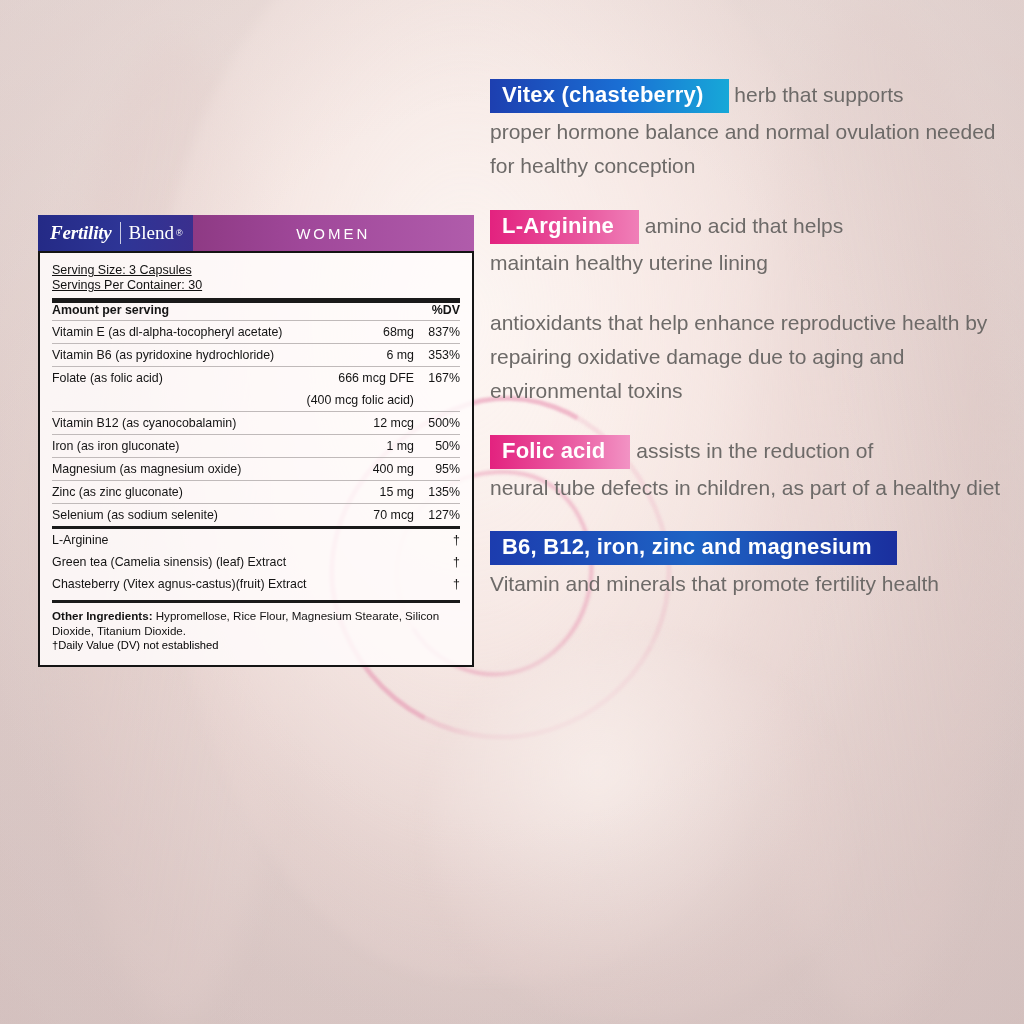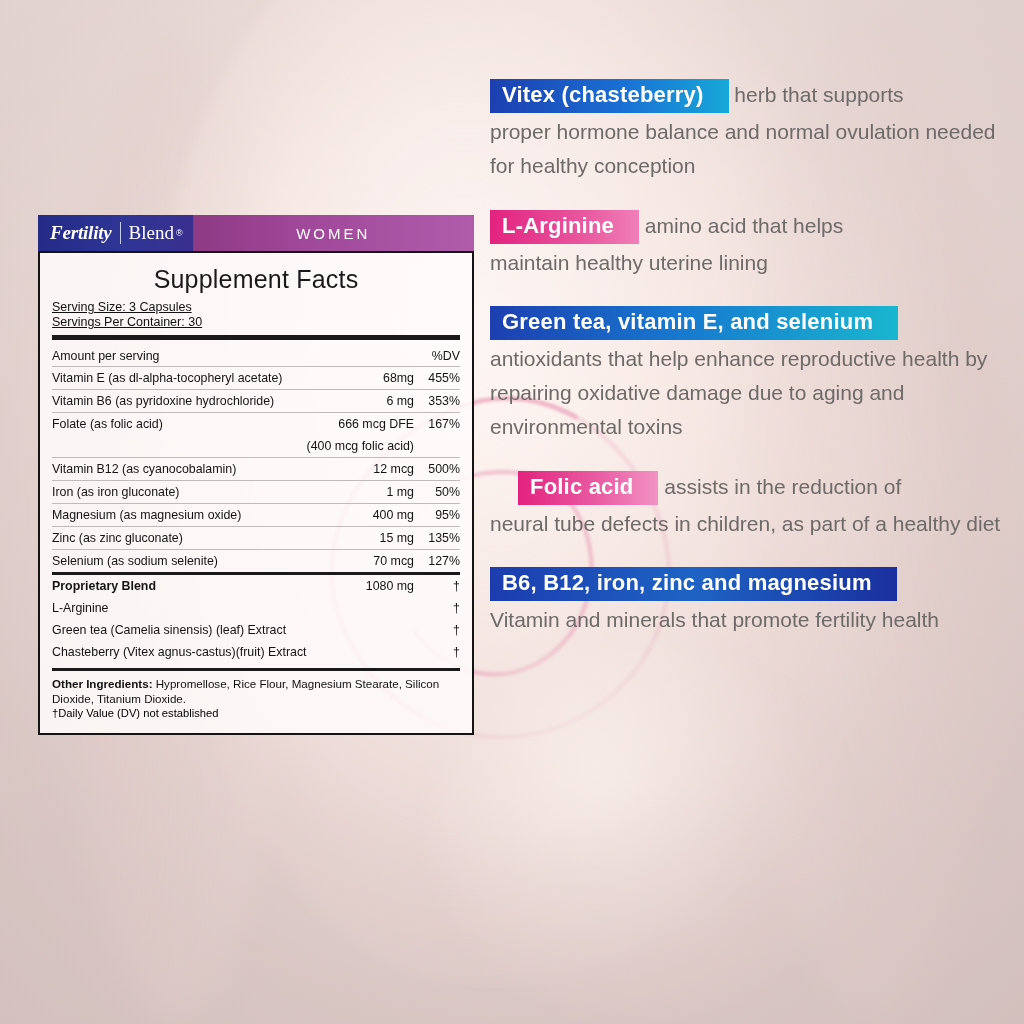--- a/index.html
+++ b/index.html
@@ -200,22 +200,22 @@
     width: 100%;
     border-collapse: collapse;
     font-size: 12.4px;
     color: #141414;
   }
   table.nutrients td {
     padding: 4px 0 4px 0;
     vertical-align: top;
   }
   table.nutrients tr.hdr td {
-    font-weight: normal;
-    padding: 9px 0 3px 0;
+    font-weight: bold;
+    padding: 0 0 3px 0;
   }
   td.nut-name { text-align: left; padding-left: 2px; }
   td.nut-amt  { text-align: right; padding-right: 12px; white-space: nowrap; }
   td.nut-dv   { text-align: right; width: 46px; white-space: nowrap; padding-right: 2px;}
   tr.bordered td { border-bottom: 1px solid #c0baba; }
   td.sub-indent { padding-left: 20px; }
   td.sub-indent2 { padding-left: 20px; }
   .blend-name { font-weight: bold; }
   .footer-block {
     font-size: 11.6px;
@@ -244,21 +244,21 @@
     font-weight: bold;
     padding: 3px 25px 5px 12px;
     line-height: 26px;
     font-family: "Liberation Sans", sans-serif;
     letter-spacing: 0.2px;
     vertical-align: baseline;
   }
   .tag-blue   { background: linear-gradient(90deg, #1d3fb0 0%, #1a6fd4 55%, #17a8d8 100%); }
   .tag-pink   { background: linear-gradient(90deg, #e3227f 0%, #e8559d 60%, #f07fb8 100%); }
   .tag-teal   { background: linear-gradient(90deg, #1d3fb0 0%, #1777cf 45%, #19b6cf 100%); }
-  .tag-pink2  { background: linear-gradient(90deg, #e3227f 0%, #ea5fa4 60%, #f293c4 100%); margin-left: 28px; }
+  .tag-pink2  { background: linear-gradient(90deg, #e3227f 0%, #ea5fa4 60%, #f293c4 100%); }
   .tag-blue2  { background: linear-gradient(90deg, #1c3cae 0%, #1e63c4 50%, #1a2f9e 100%); }
 
   .co-text {
     display: inline;
     font-size: 21px;
     color: #6d6a68;
     line-height: 34px;
     font-family: "Liberation Sans", sans-serif;
   }
   .co-body {
@@ -291,39 +291,38 @@
         <span class="brand-divider"></span>
         <span class="brand-blend">Blend</span>
         <span class="brand-reg">®</span>
       </div>
       <div class="brand-right">
         <span class="brand-women">WOMEN</span>
       </div>
     </div>
 
     <div class="facts-box">
-      <div class="facts-title">Supplement Facts</div>
 
       <div class="serving-line">Serving Size: 3 Capsules</div>
       <div class="serving-line">Servings Per Container: 30</div>
 
       <div class="rule-thick"></div>
 
       <table class="nutrients">
         <tbody>
             <tr class="hdr bordered">
           <td class="nut-name">Amount per serving</td>
           <td class="nut-amt"></td>
           <td class="nut-dv">%DV</td>
         </tr>
 
         <tr class="bordered">
           <td class="nut-name">Vitamin E (as dl-alpha-tocopheryl acetate)</td>
           <td class="nut-amt">68mg</td>
-          <td class="nut-dv">455%</td>
+          <td class="nut-dv">837%</td>
         </tr>
         <tr class="bordered">
           <td class="nut-name">Vitamin B6 (as pyridoxine hydrochloride)</td>
           <td class="nut-amt">6 mg</td>
           <td class="nut-dv">353%</td>
         </tr>
         <tr>
           <td class="nut-name">Folate (as folic acid)</td>
           <td class="nut-amt">666 mcg DFE</td>
           <td class="nut-dv">167%</td>
@@ -358,25 +357,20 @@
           <td class="nut-amt">70 mcg</td>
           <td class="nut-dv">127%</td>
         </tr>
       </tbody>
         </table>
 
       <div class="rule-med"></div>
 
       <table class="nutrients">
         <tbody>
-            <tr>
-          <td class="nut-name blend-name">Proprietary Blend</td>
-          <td class="nut-amt">1080 mg</td>
-          <td class="nut-dv">†</td>
-        </tr>
         <tr>
           <td class="nut-name sub-indent">L-Arginine</td>
           <td class="nut-amt"></td>
           <td class="nut-dv">†</td>
         </tr>
         <tr>
           <td class="nut-name sub-indent2">Green tea (Camelia sinensis) (leaf) Extract</td>
           <td class="nut-amt"></td>
           <td class="nut-dv">†</td>
         </tr>
@@ -403,21 +397,20 @@
       <span class="tag tag-blue">Vitex (chasteberry)</span><span class="co-text"> herb that supports</span>
       <div class="co-body">proper hormone balance and normal ovulation needed for healthy conception</div>
     </div>
 
     <div class="callout">
       <span class="tag tag-pink">L-Arginine</span><span class="co-text"> amino acid that helps</span>
       <div class="co-body">maintain healthy uterine lining</div>
     </div>
 
     <div class="callout">
-      <span class="tag tag-teal">Green tea, vitamin E, and selenium</span>
       <div class="co-body">antioxidants that help enhance reproductive health by repairing oxidative damage due to aging and environmental toxins</div>
     </div>
 
     <div class="callout">
       <span class="tag tag-pink2">Folic acid</span><span class="co-text"> assists in the reduction of</span>
       <div class="co-body">neural tube defects in children, as part of a healthy diet</div>
     </div>
 
     <div class="callout">
       <span class="tag tag-blue2">B6, B12, iron, zinc and magnesium</span>

